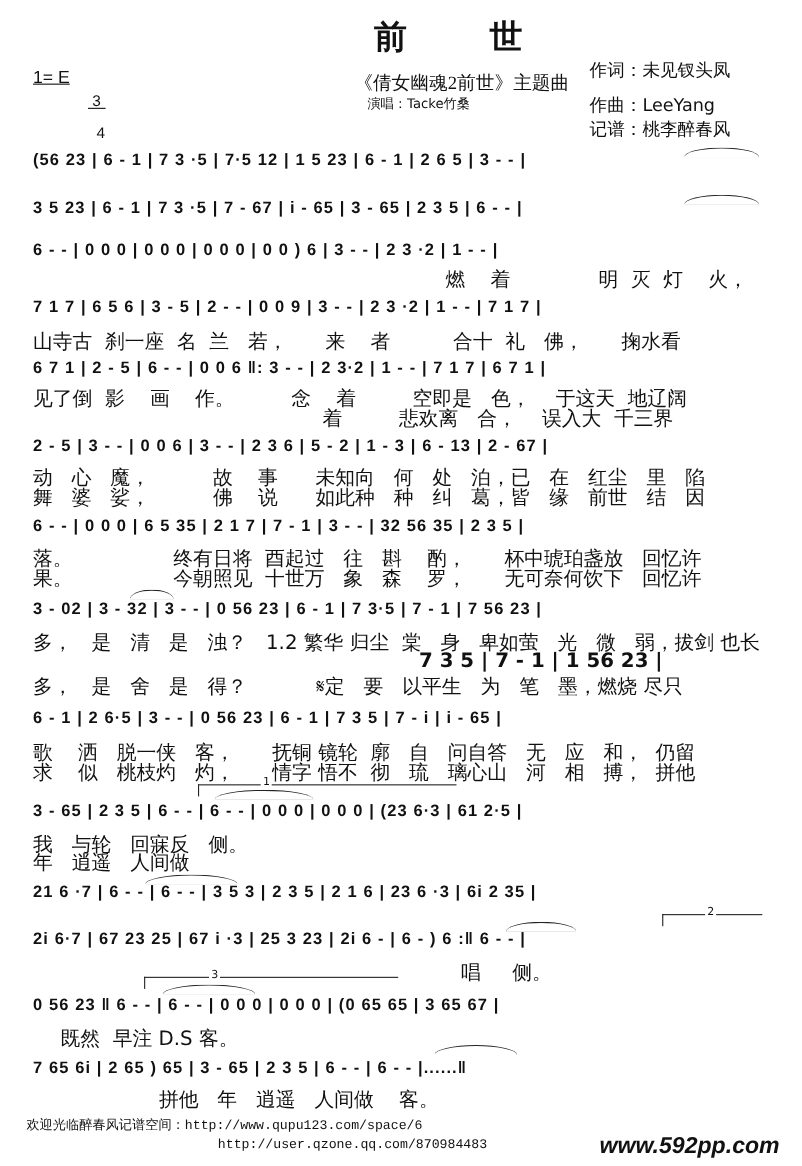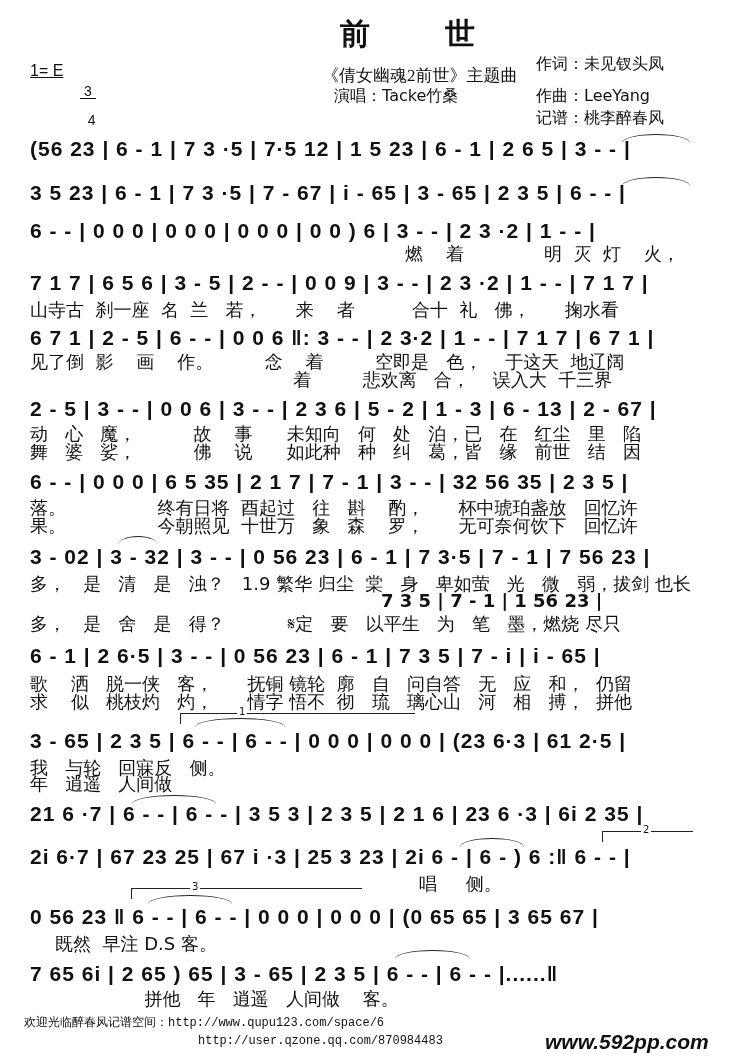--- a/index.html
+++ b/index.html
@@ -3,23 +3,23 @@
 <meta charset="utf-8">
 <style>
   html,body{margin:0;padding:0;background:#fff;}
   body{width:729px;height:1060px;position:relative;overflow:hidden;font-family:"DejaVu Sans",sans-serif;color:#111;}
   .abs{position:absolute;white-space:pre;}
   .title{left:340px;top:14px;font-family:"DejaVu Serif",serif;font-weight:bold;font-size:30px;letter-spacing:18px;}
   .key{left:30px;top:62px;font-size:16px;font-family:"Liberation Sans",sans-serif;text-decoration:underline;}
   .ts{left:80px;top:56px;font-size:14px;line-height:14px;text-align:center;font-family:"Liberation Sans",sans-serif;}
   .ts .n{display:block;border-bottom:1px solid #111;padding:0 1px;}
   .sub{left:322px;top:64px;font-family:Liberation Serif, serif;font-size:17px;}
-  .singer{left:334px;top:86px;font-size:16px;text-align:right;}
+  .singer{left:334px;top:86px;font-size:12px;text-align:right;}
   .credit{left:536px;font-size:16px;}
-  .mline{position:absolute;left:30px;font-family:"Liberation Sans",sans-serif;font-weight:bold;font-size:21px;white-space:pre;letter-spacing:1px;}
+  .mline{position:absolute;left:30px;font-family:"Liberation Sans",sans-serif;font-weight:bold;font-size:15px;white-space:pre;letter-spacing:1px;}
   .lyr{position:absolute;font-size:18px;white-space:pre;}
   .arc{position:absolute;border-top:1.5px solid #222;border-radius:50%/100% 100% 0 0;height:8px;}
   .volta{position:absolute;border-top:1px solid #222;border-left:1px solid #222;height:10px;font-size:10px;}
   .volta span{position:absolute;top:-8px;background:#fff;padding:0 2px;}
   .footer{font-size:12px;font-family:"Liberation Mono",monospace;}
   .brand{left:545px;top:1030px;font-family:"Liberation Sans",sans-serif;font-weight:bold;font-style:italic;font-size:21px;}
 </style>
 </head>
 <body>
 
@@ -68,21 +68,21 @@
 
 <div class="mline" style="top:397px">2 - 5 | 3 - - | 0 0 6 | 3 - - | 2 3 6 | 5 - 2 | 1 - 3 | 6 - 13 | 2 - 67 |</div>
 <div class="lyr" style="left:30px;top:422px">动   心   魔，          故    事      未知向   何   处   泊，已   在   红尘   里   陷</div>
 <div class="lyr" style="left:30px;top:440px">舞   婆   娑，          佛    说      如此种   种   纠   葛，皆   缘   前世   结   因</div>
 
 <div class="mline" style="top:470px">6 - - | 0 0 0 | 6 5 35 | 2 1 7 | 7 - 1 | 3 - - | 32 56 35 | 2 3 5 |</div>
 <div class="lyr" style="left:30px;top:496px">落。                终有日将  酉起过   往   斟    酌，      杯中琥珀盏放   回忆许</div>
 <div class="lyr" style="left:30px;top:514px">果。                今朝照见  十世万   象   森    罗，      无可奈何饮下   回忆许</div>
 
 <div class="mline" style="top:545px">3 - 02 | 3 - 32 | 3 - - | 0 56 23 | 6 - 1 | 7 3·5 | 7 - 1 | 7 56 23 |</div>
-<div class="lyr" style="left:30px;top:572px">多，   是   清   是   浊？   1.9 繁华 归尘  棠   身   卑如萤   光   微   弱，拔剑 也长</div>
+<div class="lyr" style="left:30px;top:572px">多，   是   清   是   浊？   1.2 繁华 归尘  棠   身   卑如萤   光   微   弱，拔剑 也长</div>
 <div class="lyr" style="left:30px;top:590px;font-weight:bold">                                                        7 3 5 | 7 - 1 | 1 56 23 |</div>
 <div class="lyr" style="left:30px;top:612px">多，   是   舍   是   得？           𝄋定   要   以平生   为   笔   墨，燃烧 尽只</div>
 
 <div class="mline" style="top:644px">6 - 1 | 2 6·5 | 3 - - | 0 56 23 | 6 - 1 | 7 3 5 | 7 - i | i - 65 |</div>
 <div class="lyr" style="left:30px;top:672px">歌    洒   脱一侠   客，      抚铜 镜轮  廓   自   问自答   无   应   和，  仍留</div>
 <div class="lyr" style="left:30px;top:690px">求    似   桃枝灼   灼，      情字 悟不  彻   琉   璃心山   河   相   搏，  拼他</div>
 
 <div class="mline" style="top:729px">3 - 65 | 2 3 5 | 6 - - | 6 - - | 0 0 0 | 0 0 0 | (23 6·3 | 61 2·5 |</div>
 <div class="lyr" style="left:30px;top:756px">我   与轮   回寐反   侧。</div>
 <div class="lyr" style="left:30px;top:772px">年   逍遥   人间做</div>

